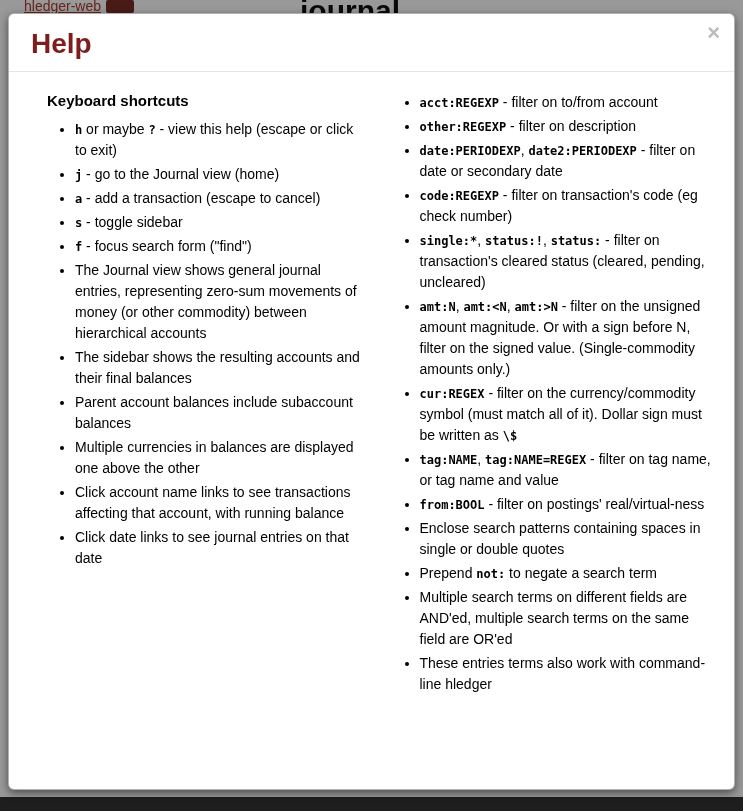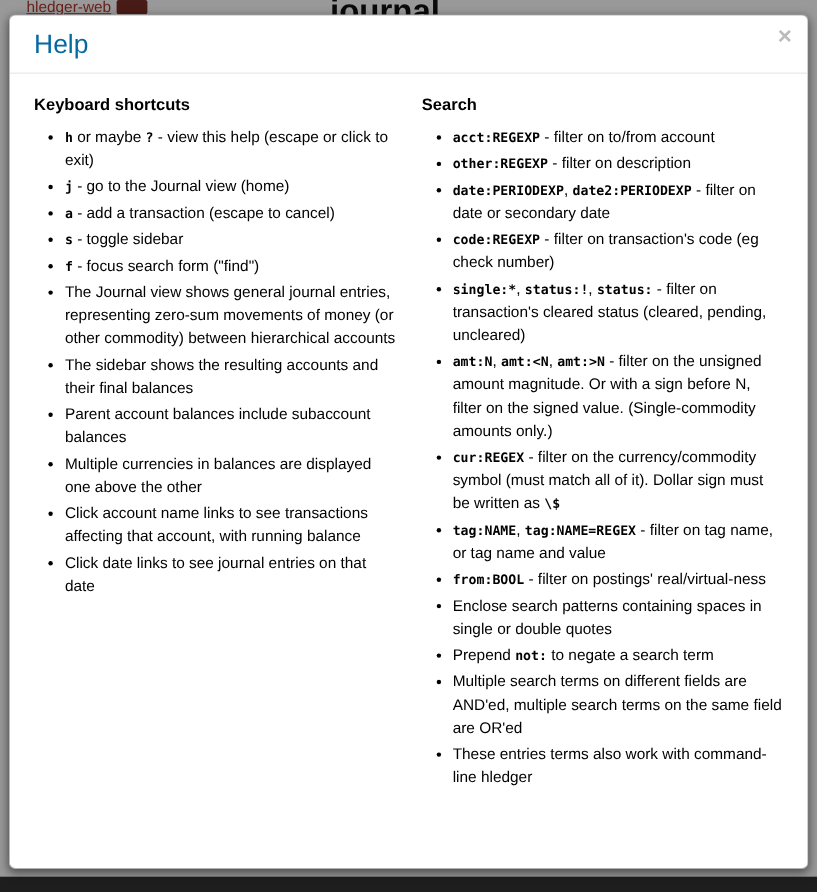--- a/index.html
+++ b/index.html
@@ -35,28 +35,28 @@
     position:absolute; top:13px; left:8px; right:8px; height:777px;
     background:#fff; border:1px solid rgba(0,0,0,0.3); border-radius:6px;
     box-shadow:0 3px 9px rgba(0,0,0,0.5);
     box-sizing:border-box; overflow:hidden;
   }
   .modal-header {
     padding:13px 15px 10px 22px;
     border-bottom:1px solid #e5e5e5;
     position:relative;
   }
-  .modal-title { font-size:24px; font-weight:400; color:#0369a1; line-height:1.2; }
+  .modal-title { font-size:28px; font-weight:700; color:#7f1d1d; line-height:1.2; }
   .close {
     position:absolute; top:8px; right:14px;
     font-size:22px; font-weight:bold; color:#bbbbbb; cursor:pointer; line-height:1;
   }
   .modal-body {
     padding:20px 22px 10px 22px;
-    display:flex; gap:24px;
+    display:flex; gap:24px;margin-left:16px;
   }
   .col { flex:1 1 0; min-width:0; }
   .section-heading {
     font-size:15px; font-weight:bold; color:#000; margin:0 0 10px 0;
   }
   .section-heading.spaced { margin-top:30px; }
   ul.help-list {
     margin:0; padding:0 0 0 28px;
     font-size:14px; line-height:1.5; color:#000;
   }
@@ -96,21 +96,20 @@
       <ul class="help-list">
           <li>The Journal view shows general journal entries, representing zero-sum movements of money (or other commodity) between hierarchical accounts</li>
           <li>The sidebar shows the resulting accounts and their final balances</li>
           <li>Parent account balances include subaccount balances</li>
           <li>Multiple currencies in balances are displayed one above the other</li>
           <li>Click account name links to see transactions affecting that account, with running balance</li>
           <li>Click date links to see journal entries on that date</li>
         </ul>
     </div>
     <div class="col">
-      <h4 class="section-heading">Search</h4>
       <ul class="help-list">
           <li><code>acct:REGEXP</code> - filter on to/from account</li>
           <li><code>other:REGEXP</code> - filter on description</li>
           <li><code>date:PERIODEXP</code>, <code>date2:PERIODEXP</code> - filter on date or secondary date</li>
           <li><code>code:REGEXP</code> - filter on transaction's code (eg check number)</li>
           <li><code>single:*</code>, <code>status:!</code>, <code>status:</code> - filter on transaction's cleared status (cleared, pending, uncleared)</li>
           <li><code>amt:N</code>, <code>amt:&lt;N</code>, <code>amt:&gt;N</code> - filter on the unsigned amount magnitude. Or with a sign before N, filter on the signed value. (Single-commodity amounts only.)</li>
           <li><code>cur:REGEX</code> - filter on the currency/commodity symbol (must match all of it). Dollar sign must be written as <code>\$</code></li>
           <li><code>tag:NAME</code>, <code>tag:NAME=REGEX</code> - filter on tag name, or tag name and value</li>
           <li><code>from:BOOL</code> - filter on postings' real/virtual-ness</li>

